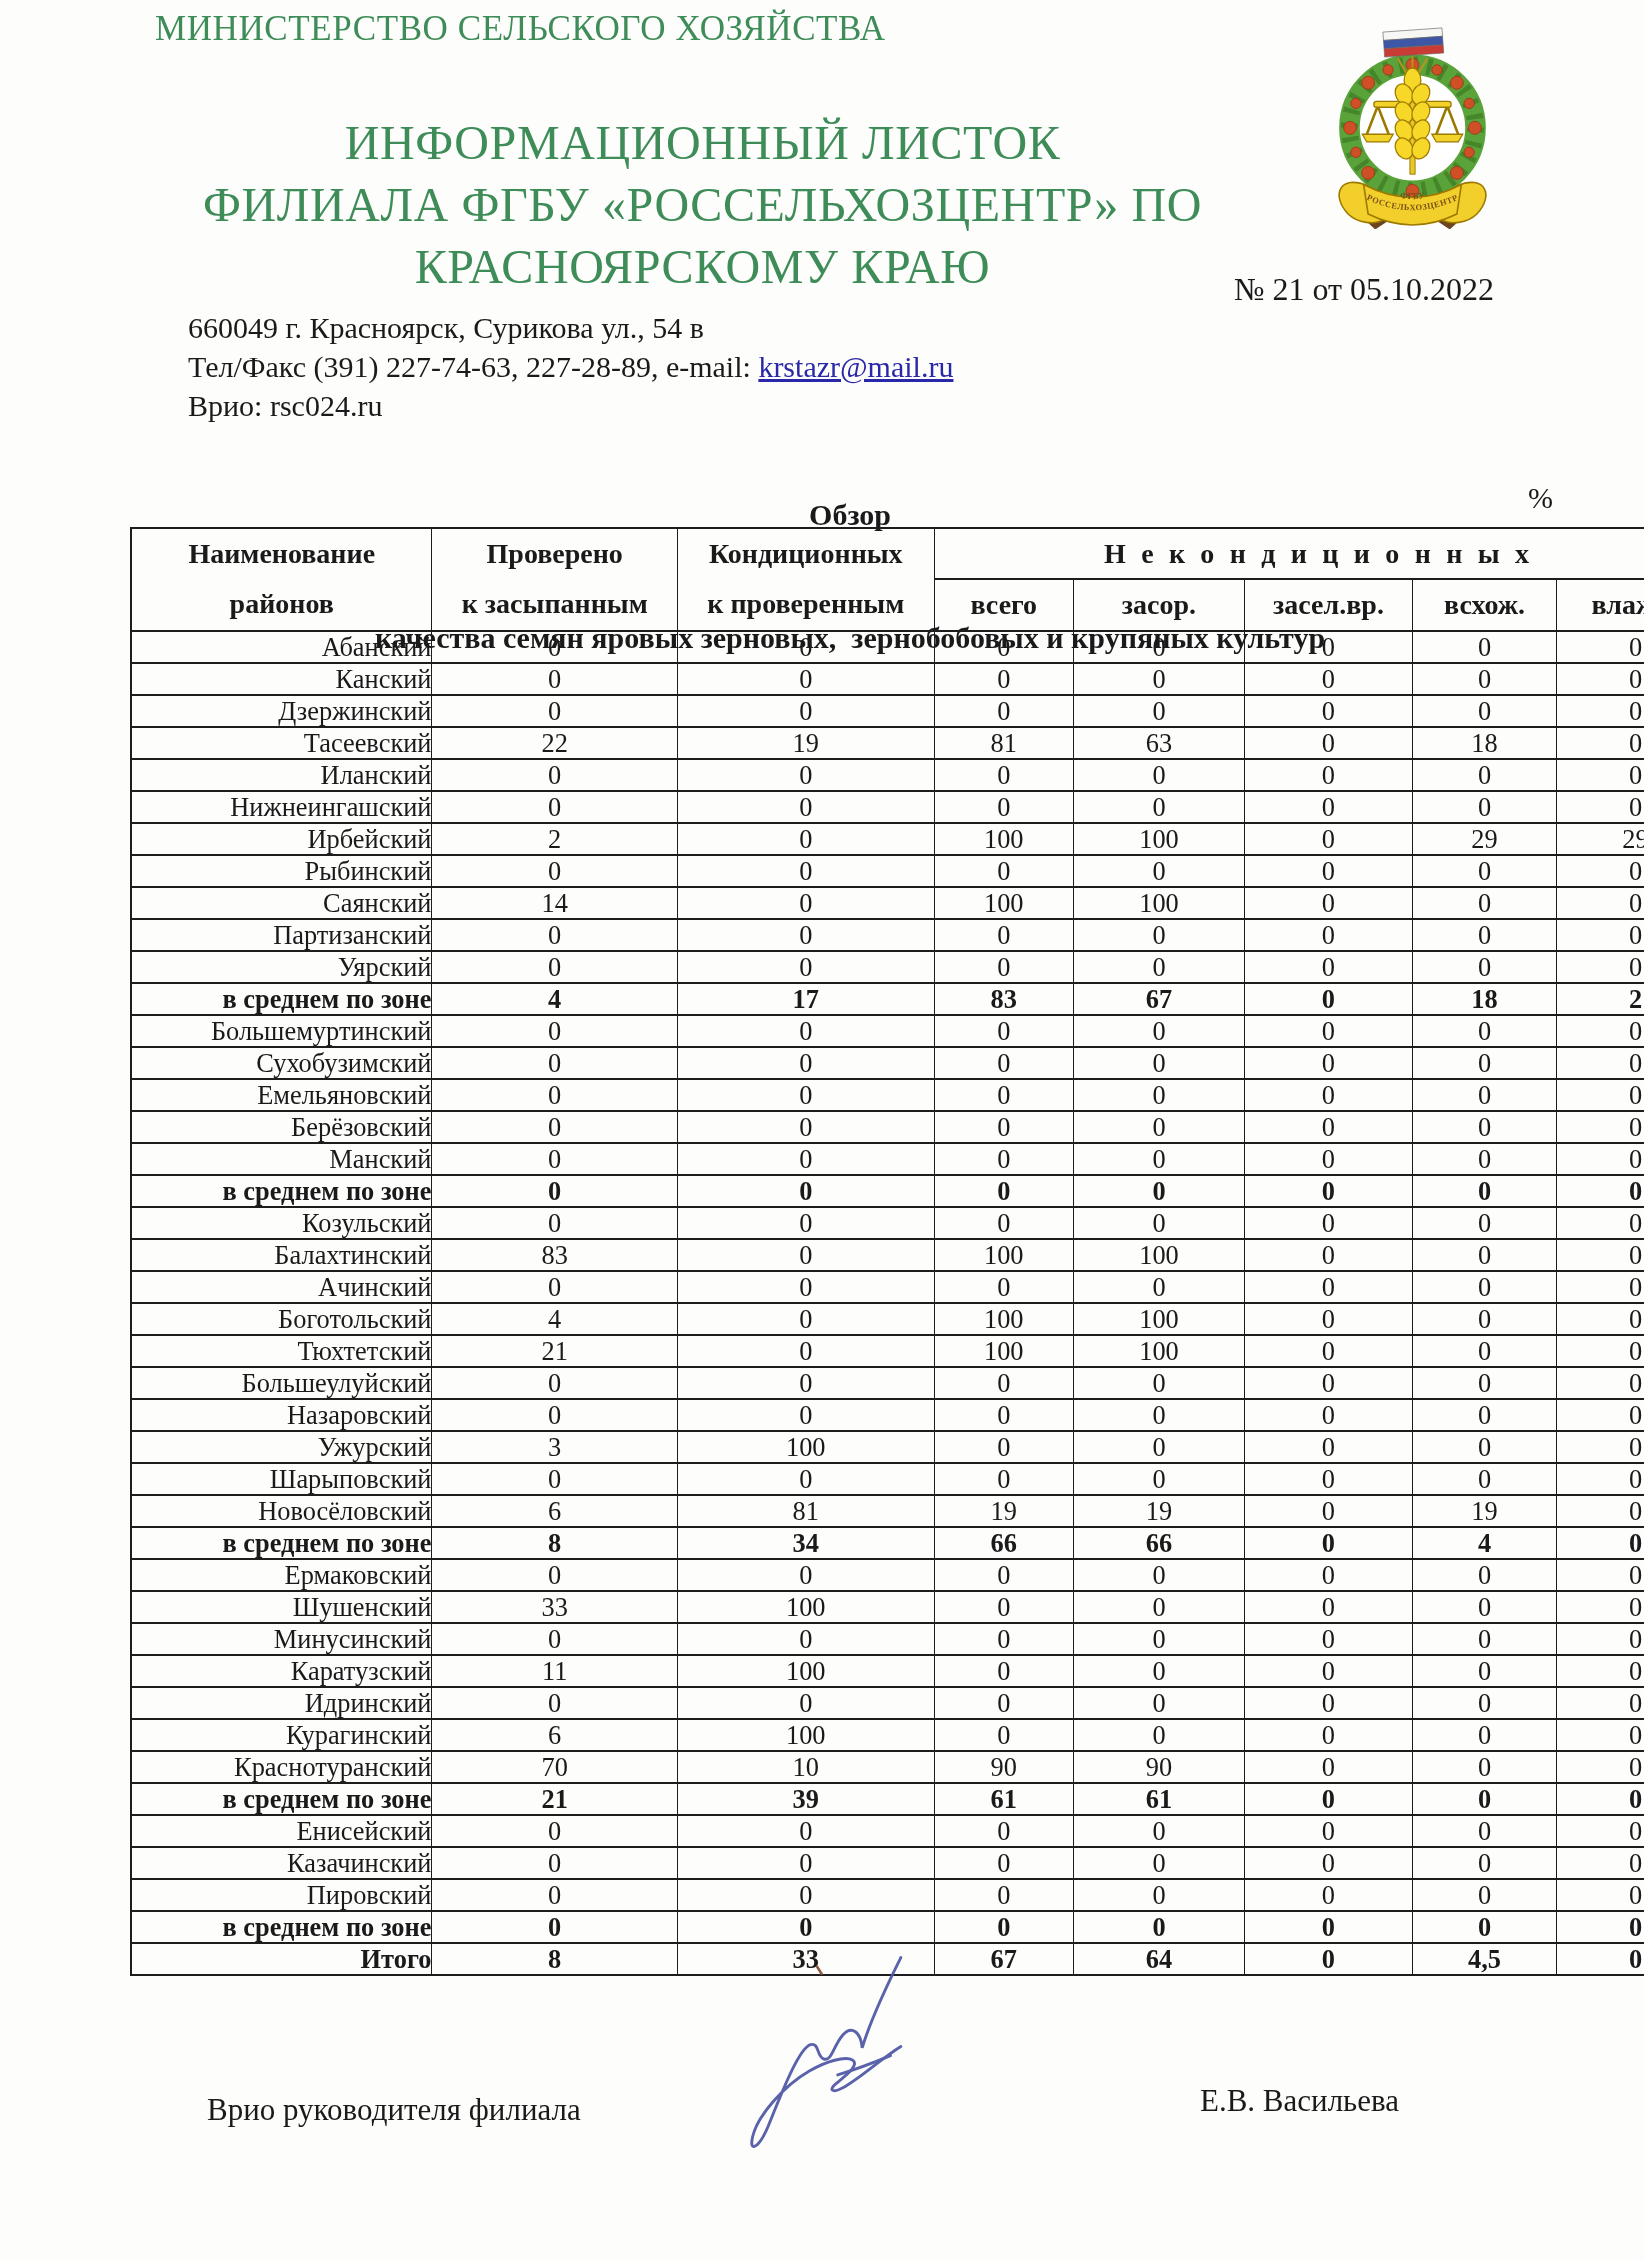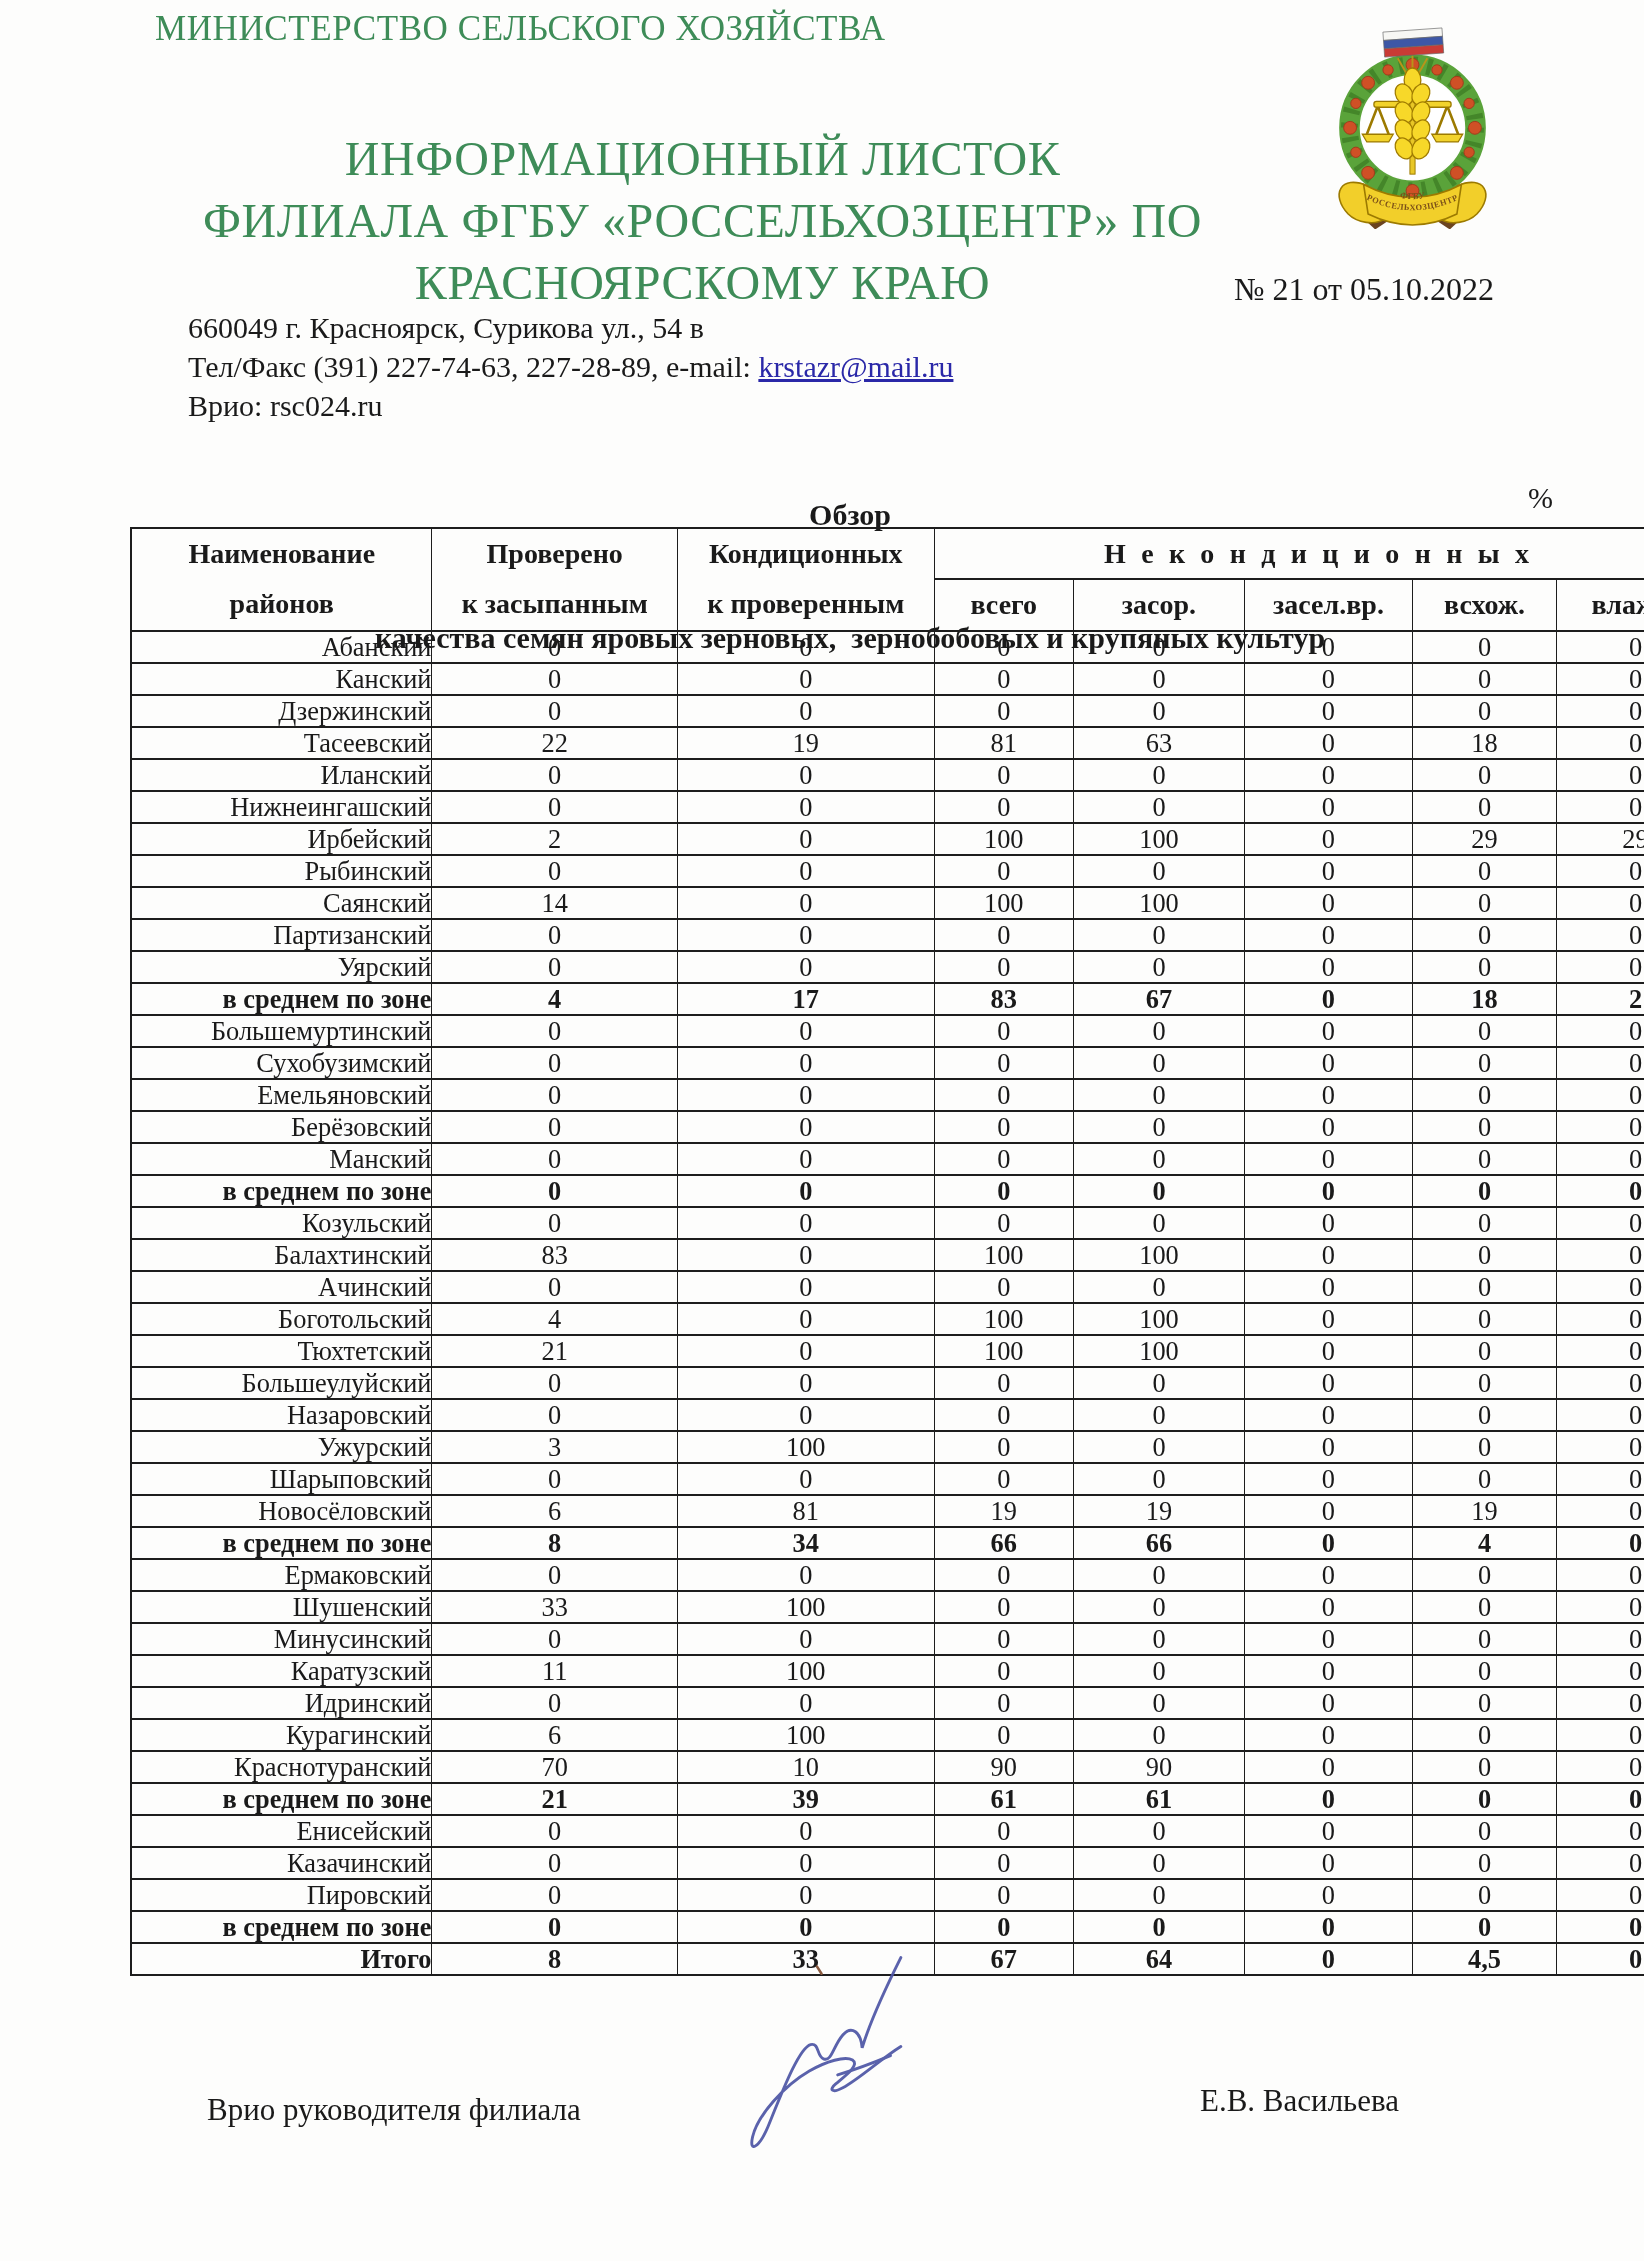--- a/index.html
+++ b/index.html
@@ -8,21 +8,21 @@
     background:#fdfdfc;color:#1a1a1a;
     font-family:"Liberation Serif","DejaVu Serif",serif;
     overflow:hidden;
   }
   .green{color:#3e8c58;}
   .ministry{
     position:absolute;left:155px;top:7.7px;width:1095px;
     text-align:left;font-size:35px;line-height:41px;letter-spacing:0.6px;
   }
   .doc-title{
-    position:absolute;left:129px;top:128px;width:1147px;
+    position:absolute;left:129px;top:112px;width:1147px;
     text-align:center;font-size:48px;line-height:62px;letter-spacing:0.6px;
   }
   .logo{position:absolute;left:1316px;top:26px;width:193px;height:203px;}
   .num-date{position:absolute;left:1211px;top:271px;width:283px;text-align:right;font-size:32px;}
   .contact{position:absolute;left:188px;top:308px;font-size:30px;line-height:39px;}
   .contact a{color:#2a28a8;text-decoration:underline;}
   .overview{
     position:absolute;left:354px;top:412px;width:992px;text-align:center;
     font-weight:bold;font-size:30px;line-height:41px;white-space:pre-wrap;
   }

